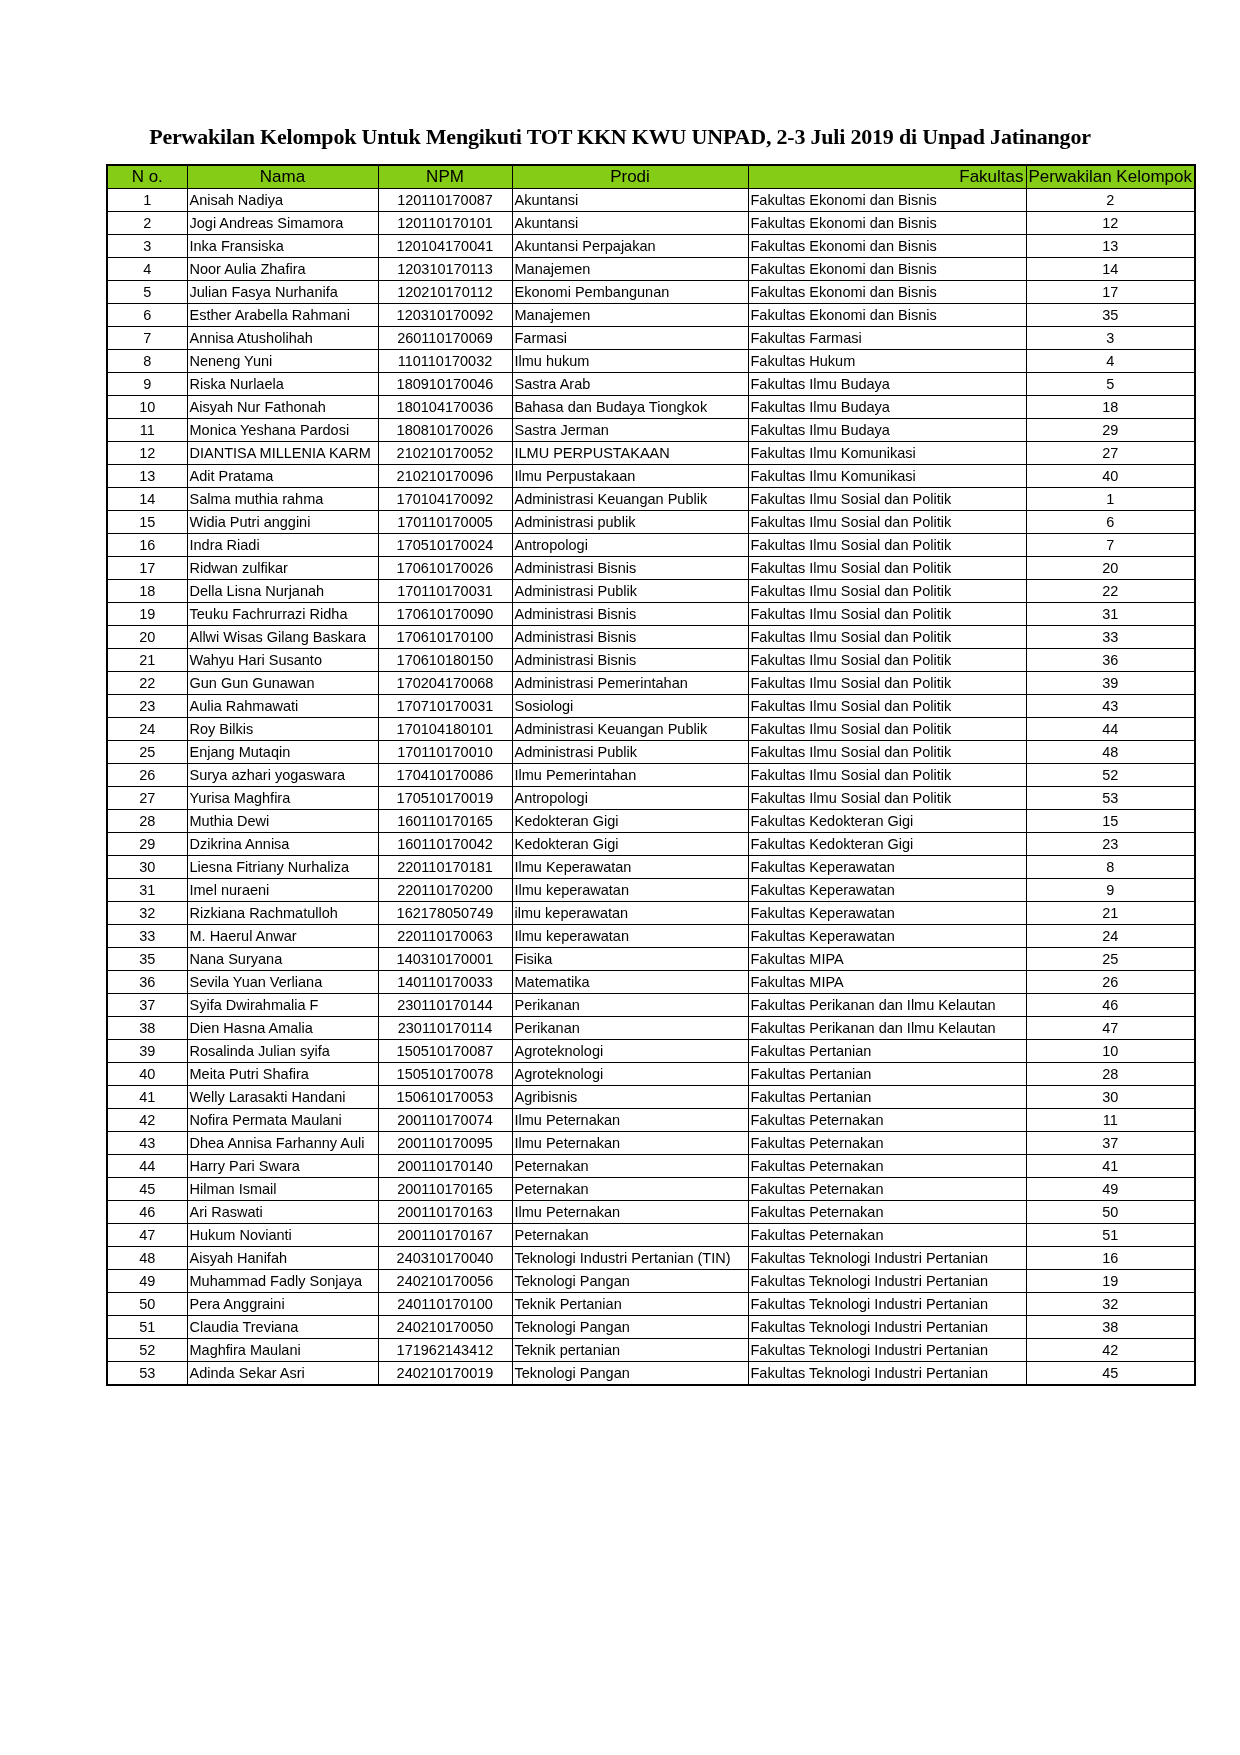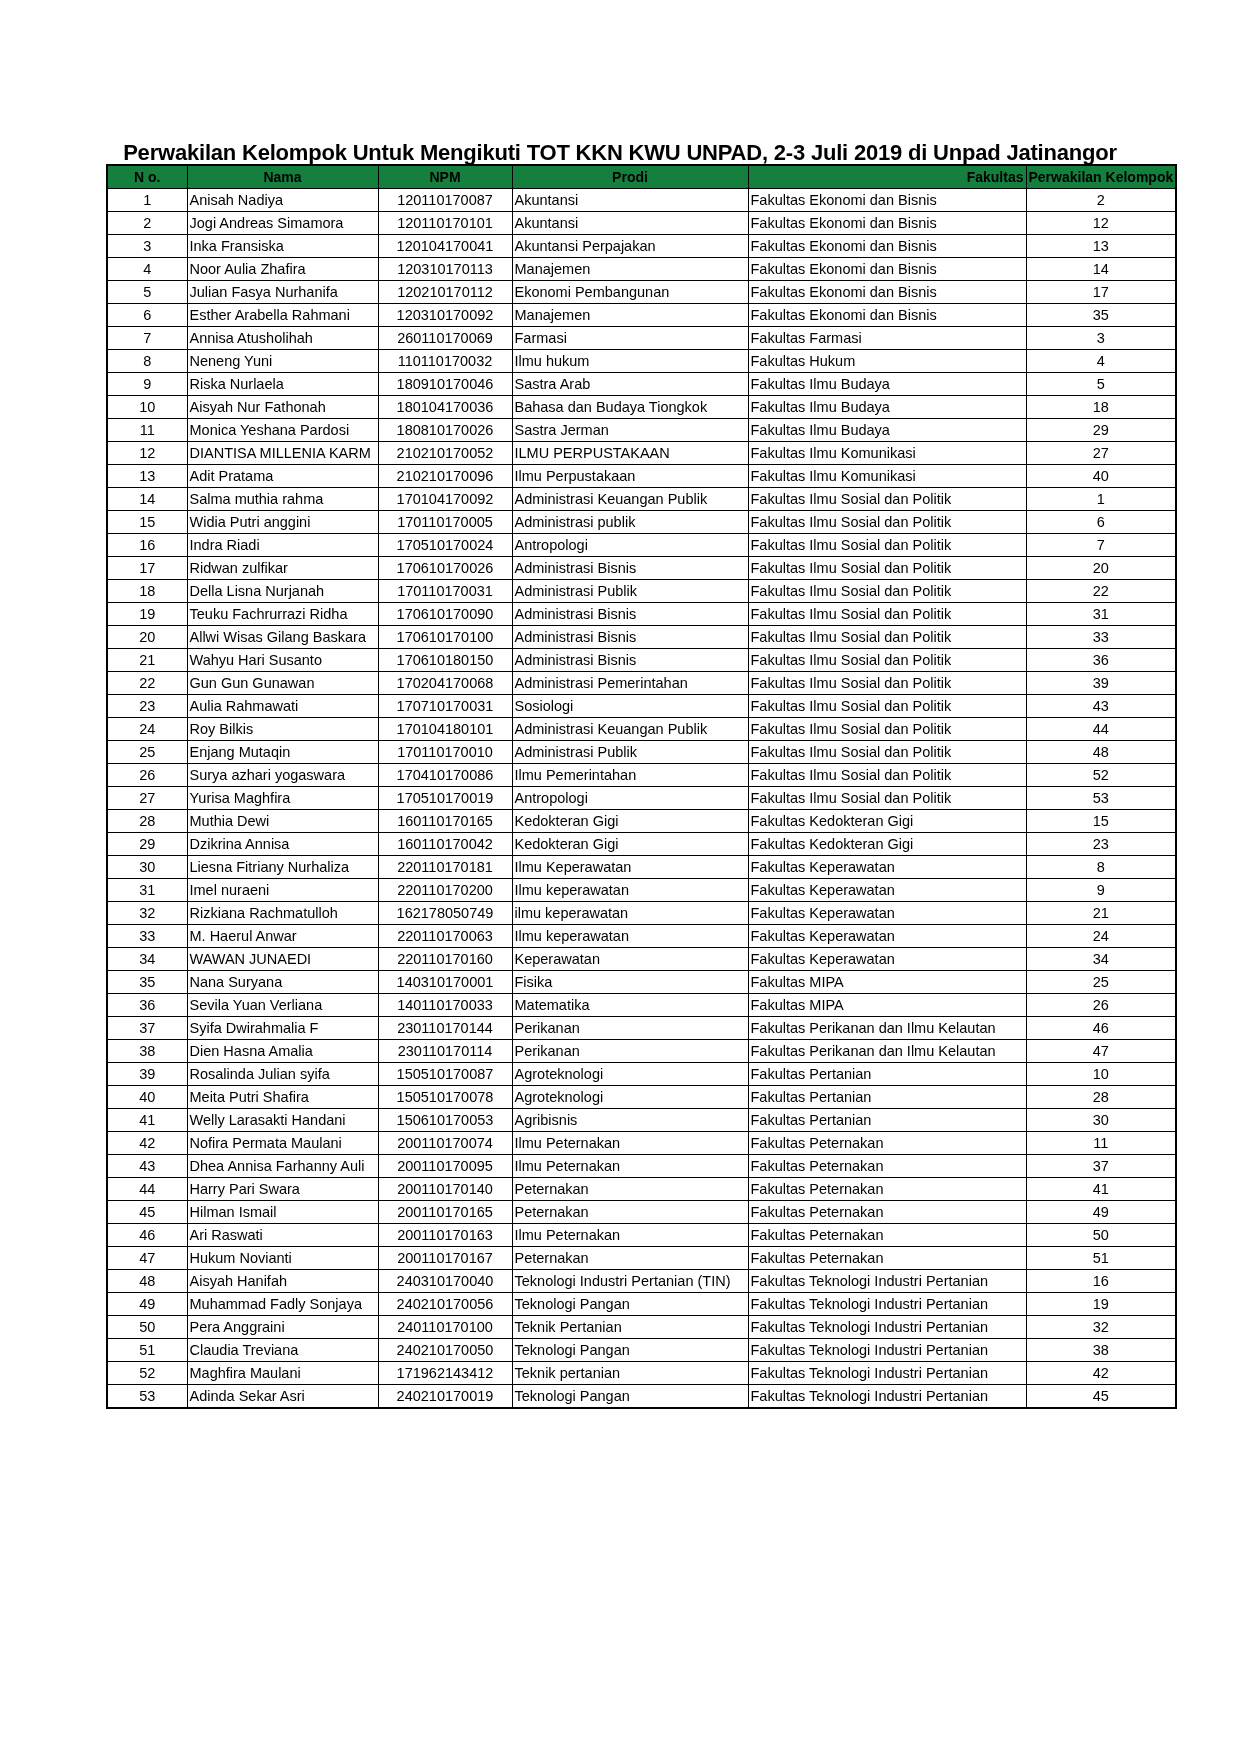--- a/index.html
+++ b/index.html
@@ -1,34 +1,34 @@
 <!DOCTYPE html>
 <html><head>
 <meta charset="utf-8">
 <style>
   html, body { margin: 0; padding: 0; background: #ffffff; }
   body { width: 1240px; height: 1755px; position: relative; font-family: "Liberation Sans", sans-serif; color: #000; }
   .title {
-    position: absolute; left: 0; top: 140px; width: 1240px; text-align: center;
-    font-family: Liberation Sans, sans-serif;
+    position: absolute; left: 0; top: 124px; width: 1240px; text-align: center;
+    font-family: Liberation Serif, serif;
     font-weight: bold; font-size: 22px; letter-spacing: -0.2px;
   }
   table.roster {
     position: absolute; left: 106px; top: 164px;
     border-collapse: collapse; table-layout: fixed;
     font-size: 14.5px;
     border: 2px solid #000;
   }
   table.roster th, table.roster td {
     border: 1.5px solid #000;
     height: 22px; padding: 0 2px; line-height: 22px;
     white-space: nowrap; overflow: hidden;
   }
   table.roster th {
-    background: #15803d; font-weight: bold; font-size: 14px; height: 22px;
+    background: #84cc16; font-weight: normal; font-size: 17px; height: 22px;
   }
   th.c-rep { font-size: 12px; line-height: 11px; vertical-align: top; overflow: hidden; }
   td.c-no, th.c-no { text-align: center; }
   td.c-npm, th.c-npm { text-align: center; }
   td.c-rep { text-align: center; }
   th.c-name, th.c-prodi { }
   th.c-fak { text-align: right; }
   td.c-name, td.c-prodi, td.c-fak { text-align: left; }
   col.w-no { width: 80px; }
   col.w-name { width: 191px; }
@@ -320,28 +320,20 @@
       </tr>
       <tr>
         <td class="c-no">33</td>
         <td class="c-name">M. Haerul Anwar</td>
         <td class="c-npm">220110170063</td>
         <td class="c-prodi">Ilmu keperawatan</td>
         <td class="c-fak">Fakultas Keperawatan</td>
         <td class="c-rep">24</td>
       </tr>
       <tr>
-        <td class="c-no">34</td>
-        <td class="c-name">WAWAN JUNAEDI</td>
-        <td class="c-npm">220110170160</td>
-        <td class="c-prodi">Keperawatan</td>
-        <td class="c-fak">Fakultas Keperawatan</td>
-        <td class="c-rep">34</td>
-      </tr>
-      <tr>
         <td class="c-no">35</td>
         <td class="c-name">Nana Suryana</td>
         <td class="c-npm">140310170001</td>
         <td class="c-prodi">Fisika</td>
         <td class="c-fak">Fakultas MIPA</td>
         <td class="c-rep">25</td>
       </tr>
       <tr>
         <td class="c-no">36</td>
         <td class="c-name">Sevila Yuan Verliana</td>

